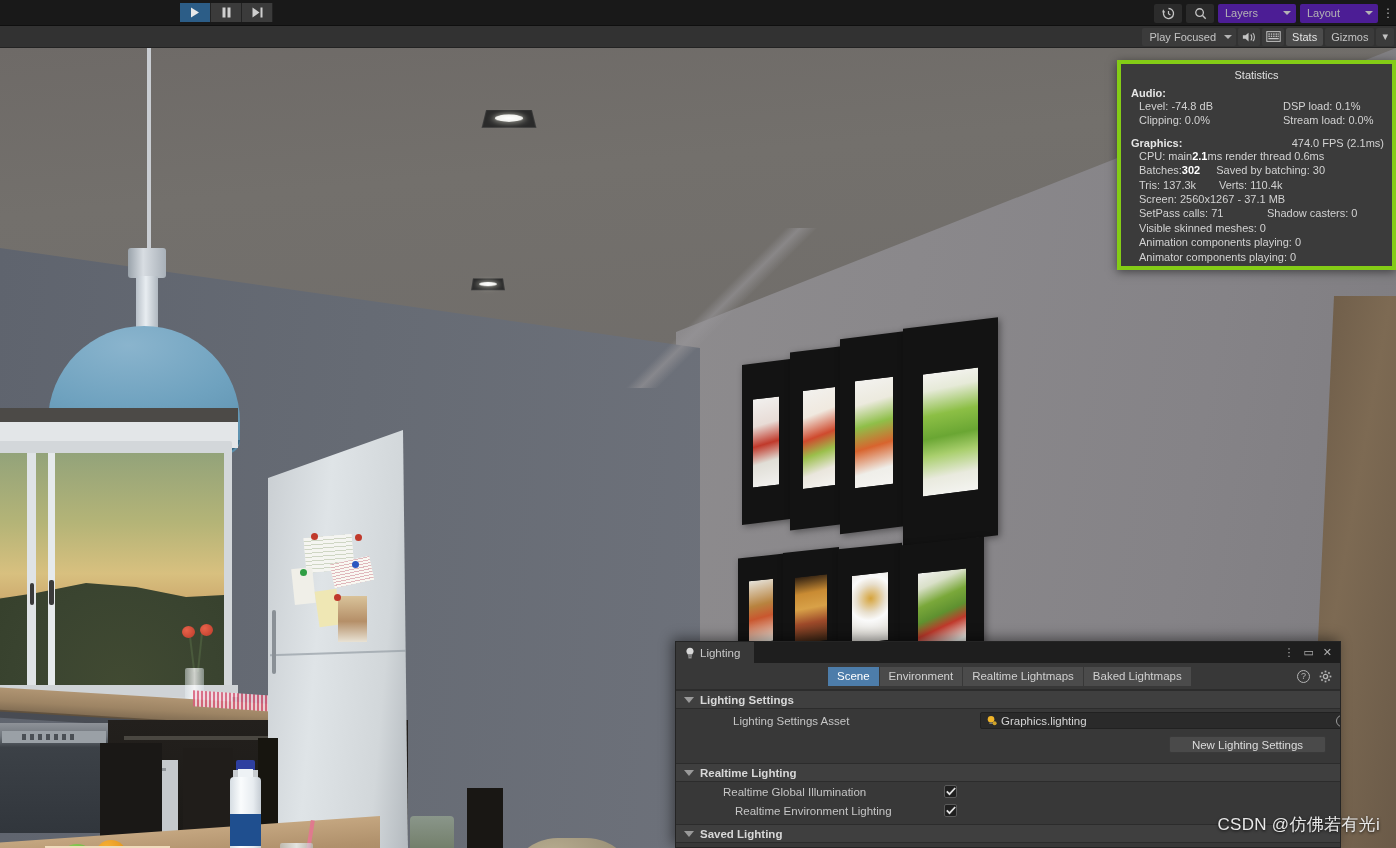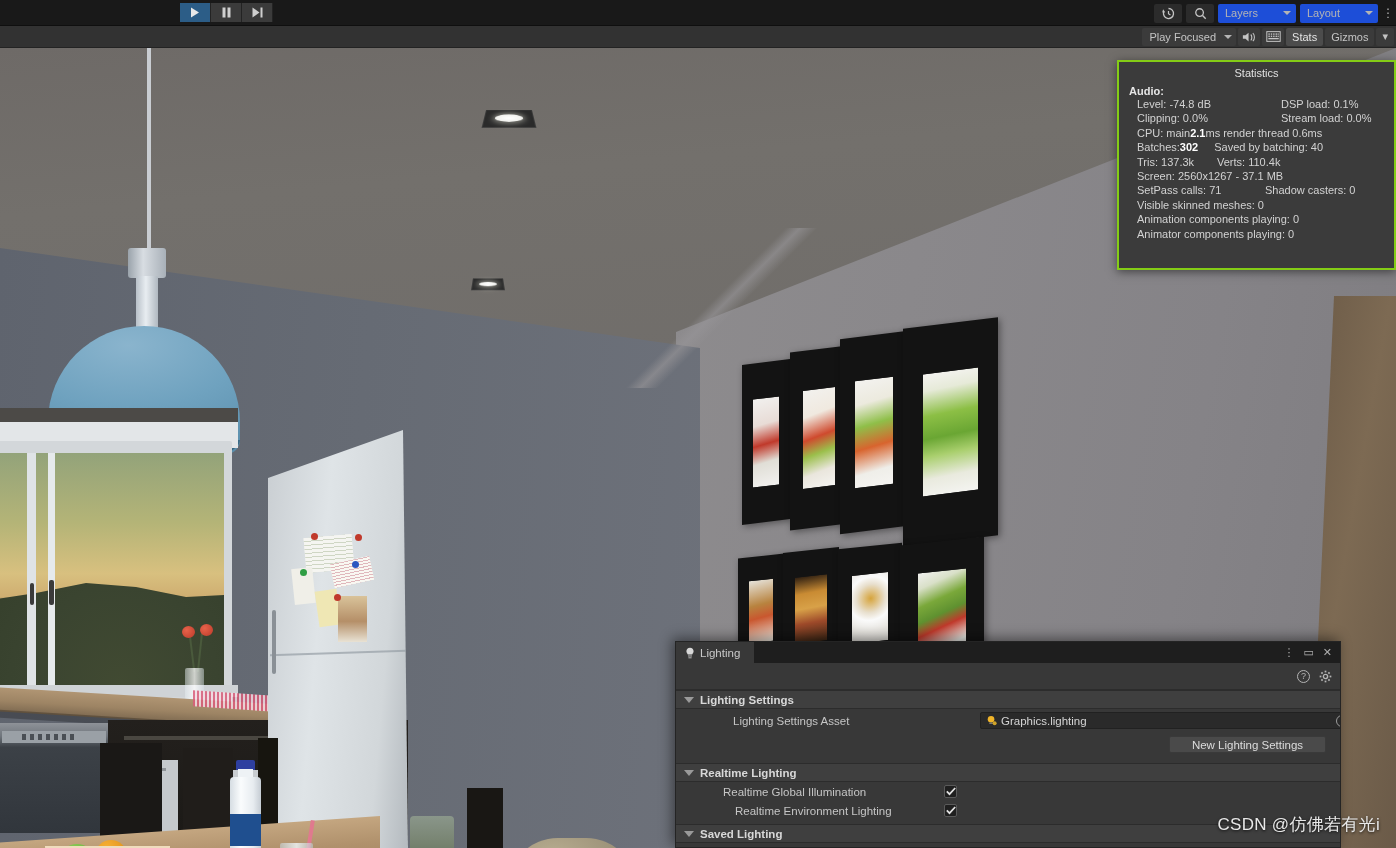--- a/index.html
+++ b/index.html
@@ -25,21 +25,21 @@
     border-right: 1px solid #232323; cursor: pointer;
   }
   .pbtn.active { background: #2c5d87; }
   .pbtn svg { display:block; }
   .tb-right { position: absolute; right: 8px; top: 0; height: 26px; display: flex; align-items: center; gap: 4px; }
   .icobtn {
     width: 28px; height: 19px; background: #2b2b2b; border-radius: 2px;
     display: flex; align-items: center; justify-content: center; cursor: pointer;
   }
   .dropdn {
-    height: 19px; min-width: 78px; background: #1d4ed8; border-radius: 2px;
+    height: 19px; min-width: 78px; background: #4c1d95; border-radius: 2px;
     display: flex; align-items: center; justify-content: space-between;
     padding: 0 5px 0 7px; color: #b4b4b4; font-size: 11px; cursor: pointer;
   }
   .caret { width: 0; height: 0; border-left: 4px solid transparent; border-right: 4px solid transparent; border-top: 4px solid #b4b4b4; margin-left: 8px; }
   .vdots { color:#b4b4b4; font-size:12px; letter-spacing:0; line-height:8px; width:6px; text-align:center;}
 
   
   .gameToolbar {
     position: absolute; left: 0; top: 26px; width: 1396px; height: 22px;
     background: #323232; border-bottom: 1px solid #232323;
@@ -227,21 +227,21 @@
      border-radius: 60px 60px 10px 10px;}
 
   
   .frame { position:absolute; background:#131313; box-shadow: 2px 2px 7px rgba(0,0,0,0.4); }
   .frame .mat { position:absolute; background:#e9e9e7; overflow:hidden; }
   .frame .mat .art { width:100%; height:100%; }
 
   
   .stats {
     position:absolute; left:1117px; top:60px; width:279px; height:210px;
-    background:#3b3b3b; border:2px solid #84cc16;
+    background:#3b3b3b; border:4px solid #84cc16;
     color:#d2d2d2; font-size:11px;
     box-shadow: 0 2px 9px rgba(0,0,0,0.5);
   }
   .stats-title { text-align:center; padding:5px 0 6px; color:#e0e0e0; font-size:11px;}
   .stats-sec { font-weight:bold; color:#e6e6e6; padding-left:10px; }
   .srow { display:flex; padding-left:18px; line-height:14.4px; }
   .srow .c1 { width:144px; }
   .srow .c2 { flex:1; }
   .b { font-weight:bold; color:#ffffff;text-align:center; }
   .stats-grap-head { display:flex; align-items:baseline; padding-left:10px; padding-top:9px;}
@@ -548,30 +548,34 @@
     <div class="stats-sec">Audio:</div>
     <div class="srow">
       <div class="c1">Level: -74.8 dB</div>
       <div class="c2">DSP load: 0.1%</div>
     </div>
     <div class="srow">
       <div class="c1">Clipping: 0.0%</div>
       <div class="c2">Stream load: 0.0%</div>
     </div>
 
+    <div class="stats-grap-head">
+      <span class="stats-sec" style="padding-left:0">Graphics:</span>
+      <span class="fps">474.0 FPS (2.1ms)</span>
+    </div>
 
     <div class="srow">
       <div>CPU: main </div>
       <div class="b">2.1</div>
       <div>ms  render thread 0.6ms</div>
     </div>
     <div class="srow">
       <div>Batches: </div>
       <div class="b">302</div>
-      <div style="padding-left:16px">Saved by batching: 40</div>
+      <div style="padding-left:16px">Saved by batching: 30</div>
     </div>
     <div class="srow">
       <div class="c1" style="width:80px">Tris: 137.3k</div>
       <div class="c2">Verts: 110.4k</div>
     </div>
     <div class="srow">
       <div>Screen: 2560x1267 - 37.1 MB</div>
     </div>
     <div class="srow">
       <div class="c1" style="width:128px">SetPass calls: 71</div>
@@ -600,20 +604,34 @@
         <span>Lighting</span>
       </div>
       <div class="lw-winctl">
         <span>⋮</span>
         <span>▭</span>
         <span>✕</span>
       </div>
     </div>
 
     <div class="lw-toolrow">
+      <div class="lw-segs">
+        <div class="lw-seg sel">
+          <span>Scene</span>
+        </div>
+        <div class="lw-seg">
+          <span>Environment</span>
+        </div>
+        <div class="lw-seg">
+          <span>Realtime Lightmaps</span>
+        </div>
+        <div class="lw-seg">
+          <span>Baked Lightmaps</span>
+        </div>
+      </div>
       <div class="lw-help">
         <div class="hicon">?</div>
         <svg width="13" height="13" viewBox="0 0 14 14">
           <circle cx="7" cy="7" r="2.3" fill="none" stroke="#b4b4b4" stroke-width="1.5"></circle>
           <g stroke="#b4b4b4" stroke-width="1.9">
             <line x1="7" y1="0.7" x2="7" y2="2.6"></line>
               <line x1="7" y1="11.4" x2="7" y2="13.3"></line>
             <line x1="0.7" y1="7" x2="2.6" y2="7"></line>
               <line x1="11.4" y1="7" x2="13.3" y2="7"></line>
             <line x1="2.6" y1="2.6" x2="3.9" y2="3.9"></line>

